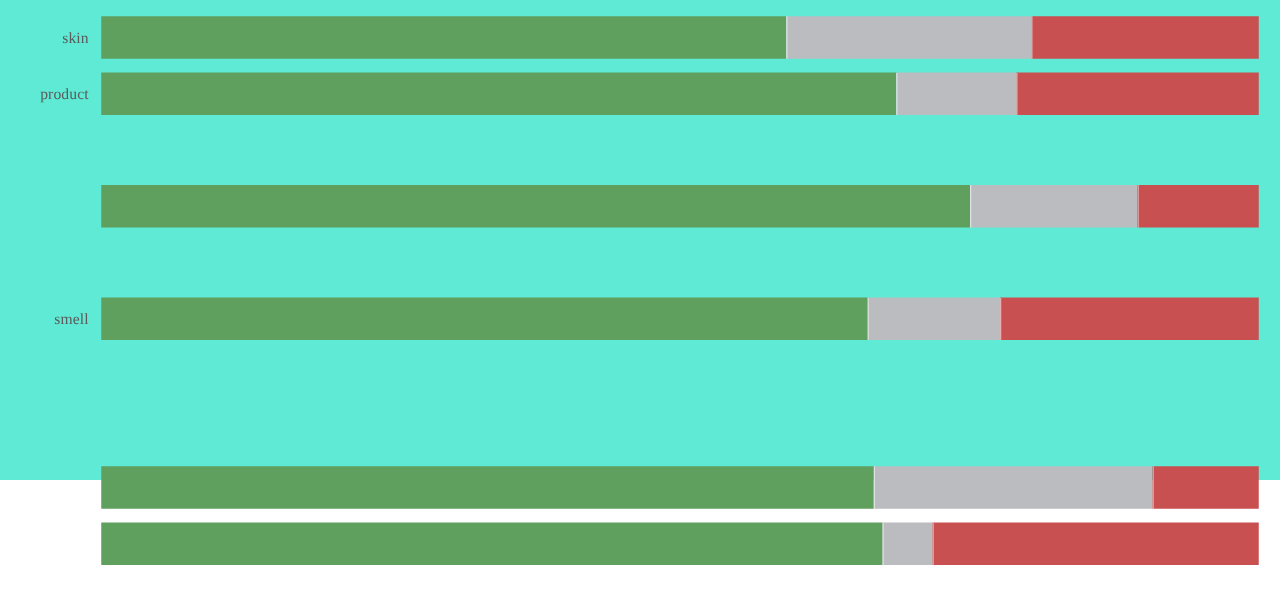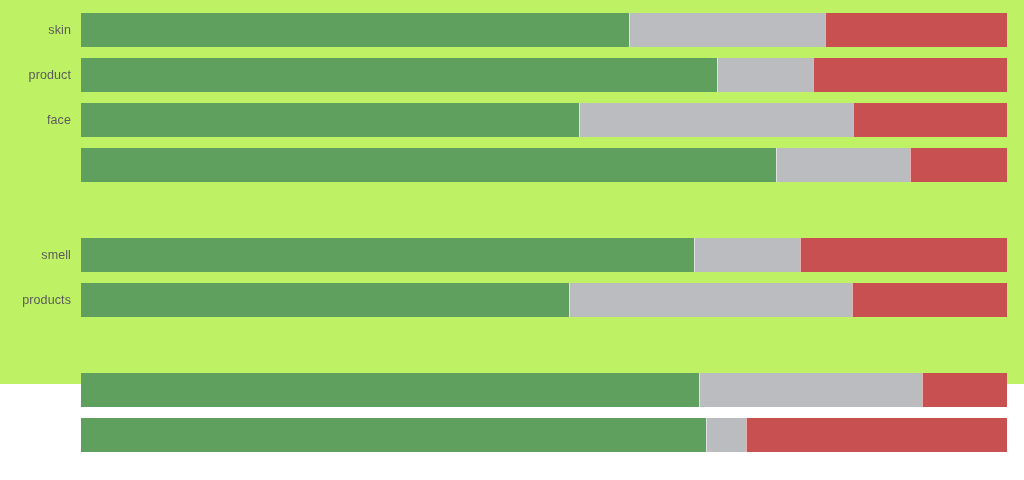--- a/index.html
+++ b/index.html
@@ -13,21 +13,22 @@
     height: 480px;
     overflow: hidden;
     font-family: "Liberation Sans", sans-serif;
     -webkit-font-smoothing: antialiased;
   }
 
   #chart-root {
     position: relative;
     width: 1024px;
     height: 384px;
-    background: #bef264;
+    background: #5eead4;
+    font-family: Liberation Serif, serif;
   }
 
   
   .rows {
     position: absolute;
     left: 0;
     top: 0;
     width: 1024px;
     height: 480px;
   }
@@ -93,49 +94,33 @@
         </div>
       </div>
       <div class="bar-row" style="top: 58px; height: 34px;">
         <div class="row-label" style="width: 71px; height: 34px; line-height: 34px;">product</div>
         <div class="bar-track" style="left: 81px; width: 926px; height: 34px;">
           <div class="seg seg-positive" title="product · positive · 68.7%" style="background: rgb(96, 160, 94); height: 34px; width: 636.162px;"></div>
           <div class="seg seg-neutral" title="product · neutral · 10.4%" style="background: rgb(187, 188, 192); height: 34px; width: 96.304px;"></div>
           <div class="seg seg-negative" title="product · negative · 20.9%" style="background: rgb(200, 80, 80); height: 34px; width: 193.534px;"></div>
         </div>
       </div>
-      <div class="bar-row" style="top: 103px; height: 34px;">
-        <div class="row-label" style="width: 71px; height: 34px; line-height: 34px;">face</div>
-        <div class="bar-track" style="left: 81px; width: 926px; height: 34px;">
-          <div class="seg seg-positive" title="face · positive · 53.8%" style="background: rgb(96, 160, 94); height: 34px; width: 498.188px;"></div>
-          <div class="seg seg-neutral" title="face · neutral · 29.6%" style="background: rgb(187, 188, 192); height: 34px; width: 274.096px;"></div>
-          <div class="seg seg-negative" title="face · negative · 16.6%" style="background: rgb(200, 80, 80); height: 34px; width: 153.716px;"></div>
-        </div>
-      </div>
       <div class="bar-row" style="top: 148px; height: 34px;">
         <div class="bar-track" style="left: 81px; width: 926px; height: 34px;">
           <div class="seg seg-positive" title="moisturizer · positive · 75.1%" style="background: rgb(96, 160, 94); height: 34px; width: 695.426px;"></div>
           <div class="seg seg-neutral" title="moisturizer · neutral · 14.4%" style="background: rgb(187, 188, 192); height: 34px; width: 133.344px;"></div>
           <div class="seg seg-negative" title="moisturizer · negative · 10.5%" style="background: rgb(200, 80, 80); height: 34px; width: 97.23px;"></div>
         </div>
       </div>
       <div class="bar-row" style="top: 238px; height: 34px;">
         <div class="row-label" style="width: 71px; height: 34px; line-height: 34px;">smell</div>
         <div class="bar-track" style="left: 81px; width: 926px; height: 34px;">
           <div class="seg seg-positive" title="scent · positive · 66.2%" style="background: rgb(96, 160, 94); height: 34px; width: 613.012px;"></div>
           <div class="seg seg-neutral" title="scent · neutral · 11.4%" style="background: rgb(187, 188, 192); height: 34px; width: 105.564px;"></div>
           <div class="seg seg-negative" title="scent · negative · 22.4%" style="background: rgb(200, 80, 80); height: 34px; width: 207.424px;"></div>
-        </div>
-      </div>
-      <div class="bar-row" style="top: 283px; height: 34px;">
-        <div class="row-label" style="width: 71px; height: 34px; line-height: 34px;">products</div>
-        <div class="bar-track" style="left: 81px; width: 926px; height: 34px;">
-          <div class="seg seg-positive" title="products · positive · 52.7%" style="background: rgb(96, 160, 94); height: 34px; width: 488.002px;"></div>
-          <div class="seg seg-neutral" title="products · neutral · 30.6%" style="background: rgb(187, 188, 192); height: 34px; width: 283.356px;"></div>
-          <div class="seg seg-negative" title="products · negative · 16.7%" style="background: rgb(200, 80, 80); height: 34px; width: 154.642px;"></div>
         </div>
       </div>
       <div class="bar-row" style="top: 373px; height: 34px;">
         <div class="bar-track" style="left: 81px; width: 926px; height: 34px;">
           <div class="seg seg-positive" title="way · positive · 66.7%" style="background: rgb(96, 160, 94); height: 34px; width: 617.642px;"></div>
           <div class="seg seg-neutral" title="way · neutral · 24.1%" style="background: rgb(187, 188, 192); height: 34px; width: 223.166px;"></div>
           <div class="seg seg-negative" title="way · negative · 9.2%" style="background: rgb(200, 80, 80); height: 34px; width: 85.192px;"></div>
         </div>
       </div>
       <div class="bar-row" style="top: 418px; height: 34px;">

